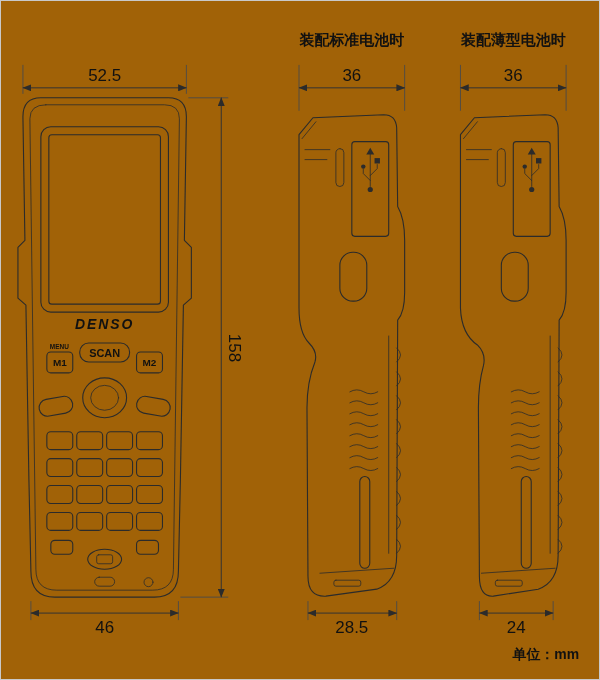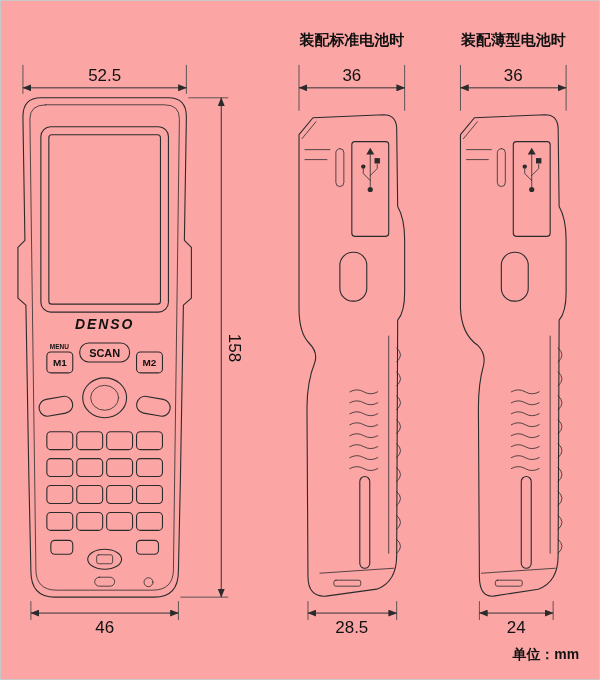--- a/index.html
+++ b/index.html
@@ -1,16 +1,16 @@
 <!DOCTYPE html>
 <html><head>
 <meta charset="utf-8">
 <style>
   html,body{margin:0;padding:0;background:#fff}
-  .frame{position:relative;width:598px;height:678px;border:1px solid #c9c9c9;background:#fca5a5;font-family:"Liberation Sans",sans-serif;overflow:hidden}
+  .frame{position:relative;width:598px;height:678px;border:1px solid #c9c9c9;background:#a16207;font-family:"Liberation Sans",sans-serif;overflow:hidden}
   svg{display:block}
   .ln{fill:none;stroke:#2b2b2b;stroke-width:1.1;stroke-linecap:round;stroke-linejoin:round}
   .ln2{fill:none;stroke:#2b2b2b;stroke-width:0.8;stroke-linecap:round;stroke-linejoin:round}
   .fillink{fill:#2b2b2b;stroke:none}
   .ext{stroke:#4a4a4a;stroke-width:0.9;fill:none}
   .dim{stroke:#333;stroke-width:1;fill:none}
   text{fill:#111;font-family:"Liberation Sans",sans-serif}
   .dimtxt{font-size:17px}
   .cjk{font-size:15px;font-weight:700}
   .brand{font-size:14px;font-weight:700;font-style:italic;letter-spacing:2px}

